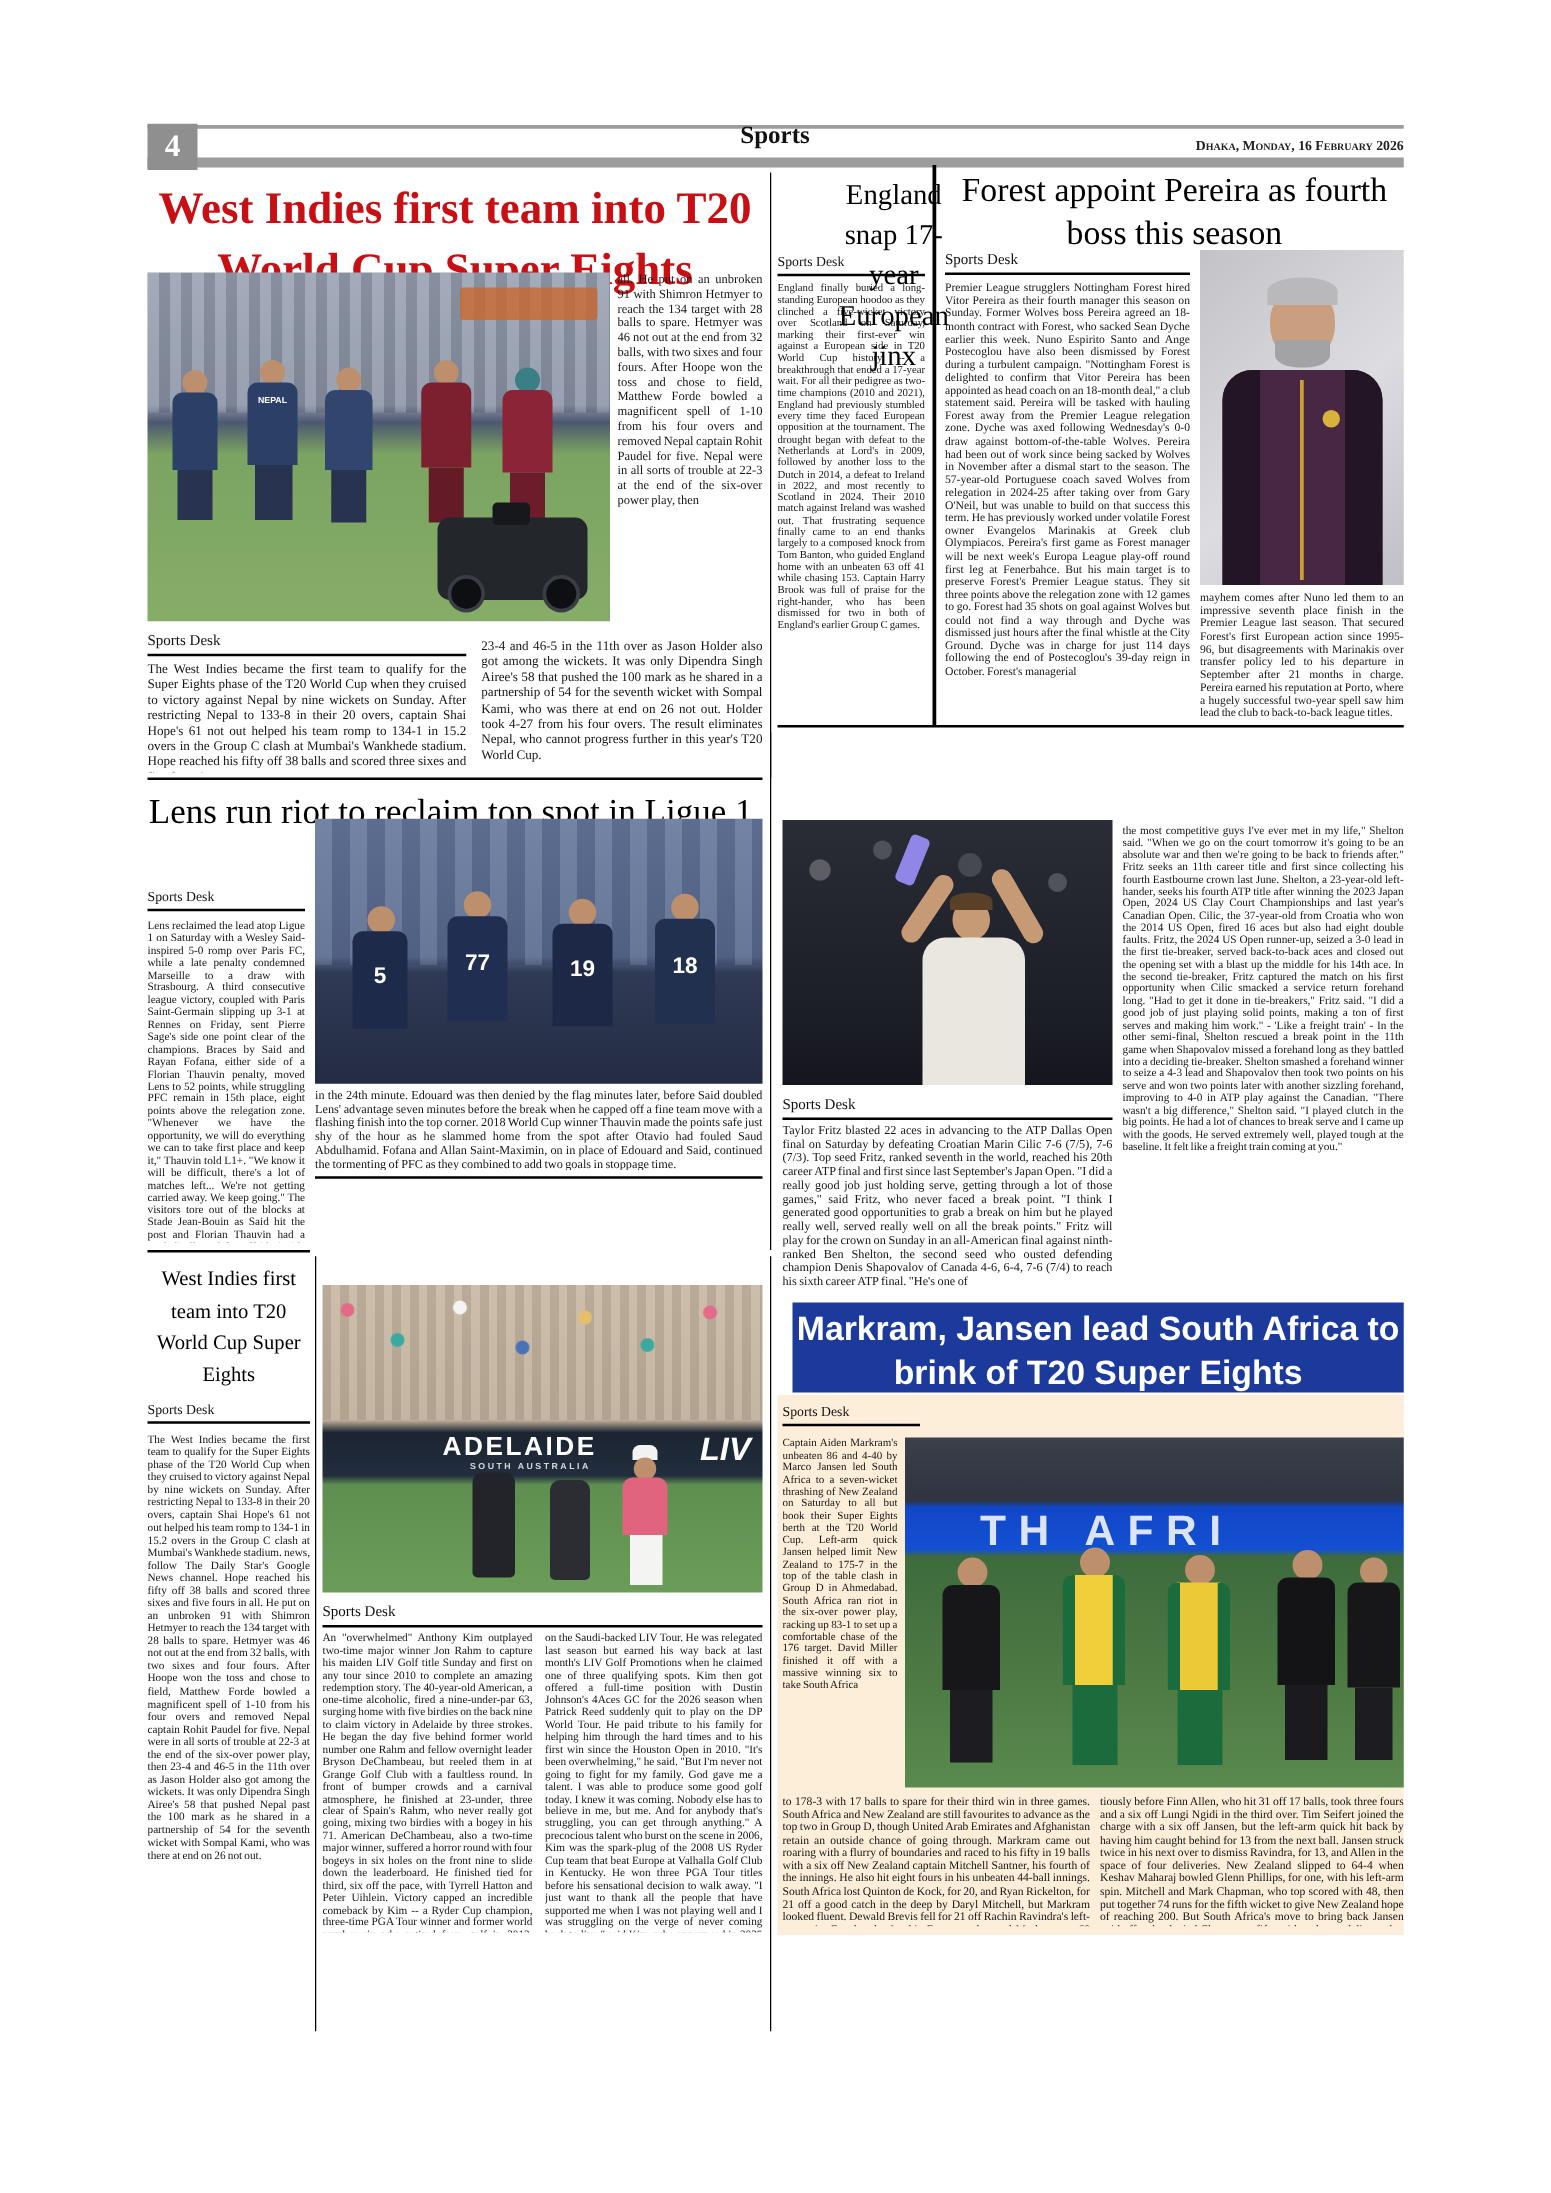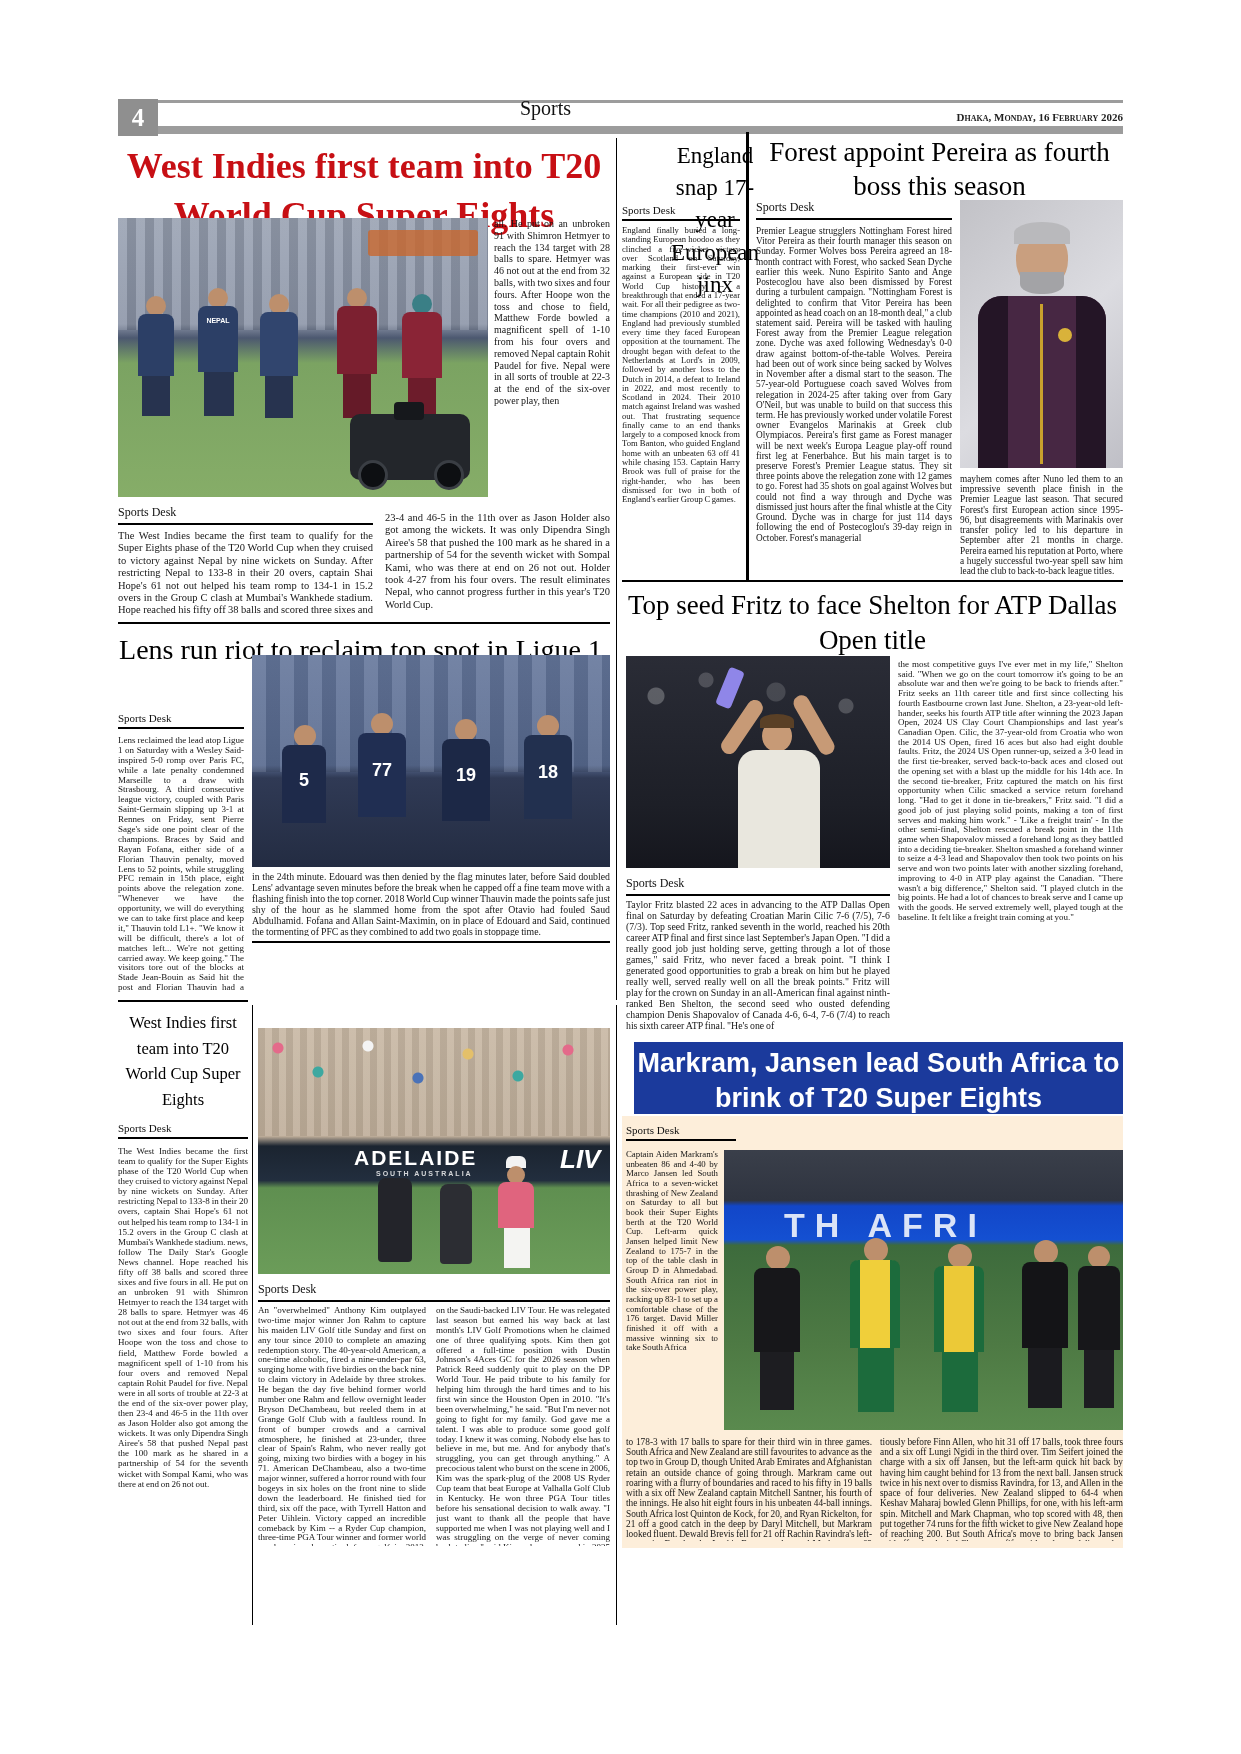--- a/index.html
+++ b/index.html
@@ -25,21 +25,21 @@
 
 <div id="sheet">
 
   <div class="abs grule" style="left:118px;top:100px;width:1005px;height:3px;"></div>
   <div class="abs grule" style="left:118px;top:126px;width:1005px;height:8px;"></div>
 
   <div class="abs" style="left:118px;top:99px;width:40px;height:37px;background:#8f8f8f;color:#fff;
        font-size:25px;font-weight:bold;text-align:center;line-height:37px;">4</div>
 
 
-  <div class="abs" style="left:520px;top:97px;width:200px;font-size:20px;font-weight:normal;">Sports</div>
+  <div class="abs" style="left:520px;top:97px;width:200px;text-align:center;font-size:20px;font-weight:bold;">Sports</div>
 
   <div class="abs" style="left:810px;top:111px;width:313px;text-align:right;font-size:11px;font-weight:bold;
        font-variant:small-caps;color:#222;">Dhaka, Monday, 16 February 2026</div>
 
   <div class="abs vline" style="left:616px;top:138px;height:484px;"></div>
   <div class="abs" style="left:746px;top:132px;width:3px;height:448px;background:#000;"></div>
   <div class="abs vline" style="left:616px;top:586px;height:414px;"></div>
   <div class="abs vline" style="left:252px;top:1005px;height:620px;"></div>
   <div class="abs vline" style="left:616px;top:1005px;height:620px;"></div>
 
@@ -147,21 +147,20 @@
         <span class="num" style="font-size:18px;line-height:74px;">18</span>
       </div>
     </div>
   </div>
 
   <div class="abs bodytxt" style="left:252px;top:872px;width:358px;height:64px;font-size:9.8px;line-height:1.12;">in the 24th minute. Edouard was then denied by the flag minutes later, before Said doubled Lens' advantage seven minutes before the break when he capped off a fine team move with a flashing finish into the top corner. 2018 World Cup winner Thauvin made the points safe just shy of the hour as he slammed home from the spot after Otavio had fouled Saud Abdulhamid. Fofana and Allan Saint-Maximin, on in place of Edouard and Said, continued the tormenting of PFC as they combined to add two goals in stoppage time.</div>
 
   <div class="abs rule" style="left:252px;top:941px;width:358px;height:2px;"></div>
   <div class="abs rule" style="left:118px;top:1000px;width:130px;height:2px;"></div>
 
-  <div class="abs hl" style="left:622px;top:588px;width:501px;font-size:27px;line-height:1.3;">Top seed Fritz to face Shelton for ATP Dallas Open title</div>
 
   <div class="photo" style="left:626px;top:656px;width:264px;height:212px;background:linear-gradient(#2a2c36,#1d1f27 70%,#15161d);">
     <div class="fig" style="left:0;top:0;width:100%;height:100%;background:
       radial-gradient(circle 8px at 30px 40px,rgba(255,255,255,.25) 0 8px,transparent 9px),
       radial-gradient(circle 7px at 80px 24px,rgba(255,255,255,.18) 0 7px,transparent 8px),
       radial-gradient(circle 9px at 150px 36px,rgba(255,255,255,.15) 0 9px,transparent 10px),
       radial-gradient(circle 7px at 220px 50px,rgba(255,255,255,.2) 0 7px,transparent 8px);"></div>
     <div class="fig" style="left:0;top:0;width:100%;height:100%;">
       <div class="fig" style="left:108px;top:40px;width:16px;height:62px;background:#c79a76;transform:rotate(34deg);border-radius:8px;"></div>
       <div class="fig" style="left:180px;top:36px;width:16px;height:66px;background:#c79a76;transform:rotate(-30deg);border-radius:8px;"></div>

